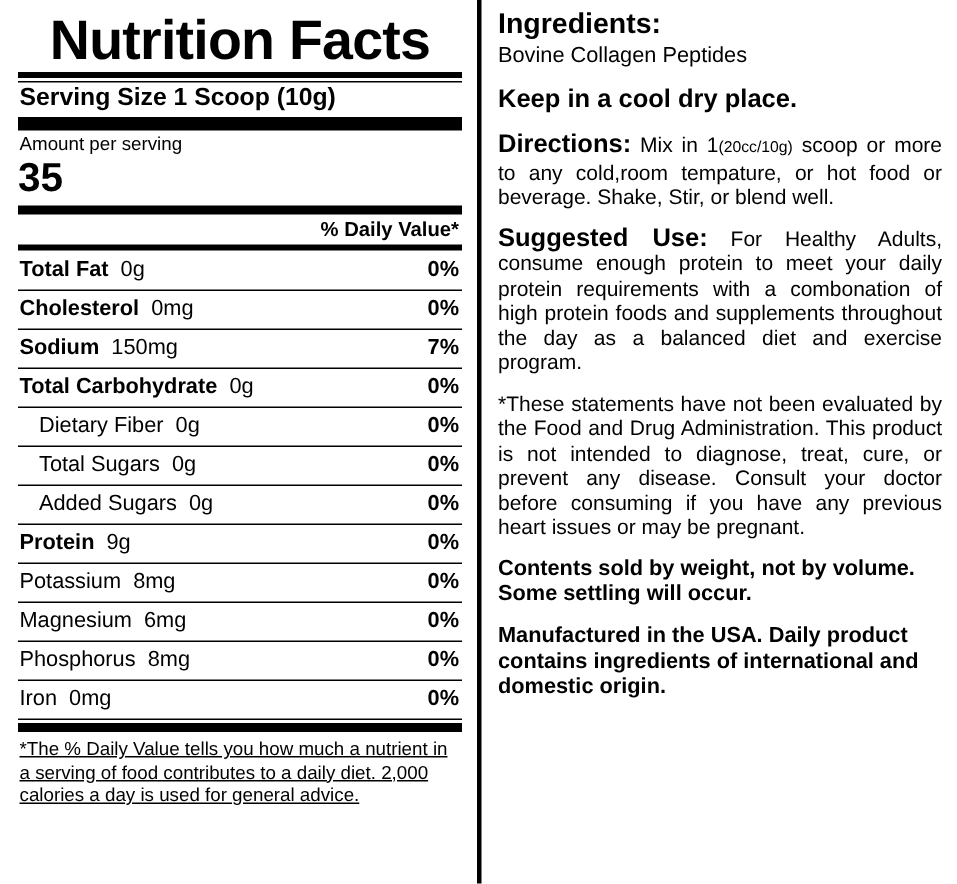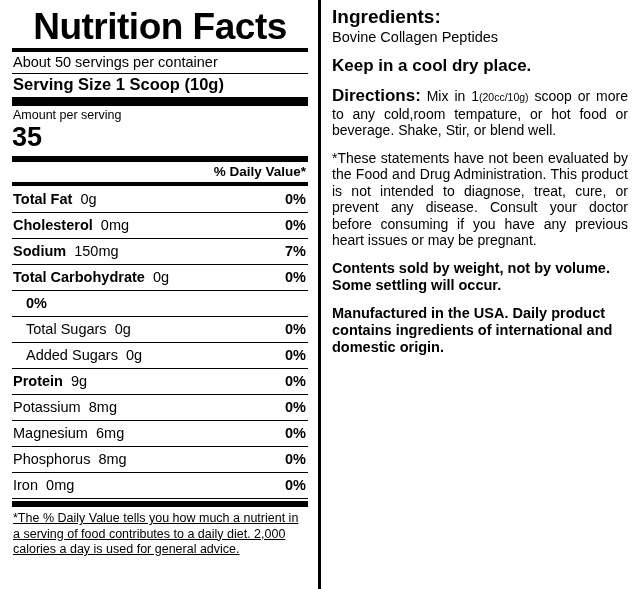--- a/index.html
+++ b/index.html
@@ -164,21 +164,20 @@
 <body>
 
 <div class="page">
 
   <div class="nf-panel">
     <div class="nf-box">
 
       <div class="nf-title">Nutrition Facts</div>
       <div class="rule-med"></div>
 
-      <div class="nf-servings">About 50 servings per container</div>
       <div class="rule-thin"></div>
 
       <div class="nf-serving-size">Serving Size 1 Scoop (10g)</div>
       <div class="rule-thick"></div>
 
       <div class="nf-amount">Amount per serving</div>
 
       <div class="cal-row">
         <span class="cal-value">35</span>
       </div>
@@ -202,20 +201,21 @@
             <span class="name"><b>Sodium</b>&nbsp;&nbsp;<span class="amt">150mg</span></span>
             <span class="pct">7%</span>
           </div>
           <div class="rule-thin"></div>
           <div class="nut-row">
             <span class="name"><b>Total Carbohydrate</b>&nbsp;&nbsp;<span class="amt">0g</span></span>
             <span class="pct">0%</span>
           </div>
           <div class="rule-thin"></div>
           <div class="nut-row indent">
+            <span class="name"><span>Dietary Fiber</span>&nbsp;&nbsp;<span class="amt">0g</span></span>
             <span class="pct">0%</span>
           </div>
           <div class="rule-thin"></div>
           <div class="nut-row indent">
             <span class="name"><span>Total Sugars</span>&nbsp;&nbsp;<span class="amt">0g</span></span>
             <span class="pct">0%</span>
           </div>
           <div class="rule-thin"></div>
           <div class="nut-row indent">
             <span class="name"><span>Added Sugars</span>&nbsp;&nbsp;<span class="amt">0g</span></span>
@@ -260,20 +260,23 @@
 
     <div class="info-head">Ingredients:</div>
     <div class="info-sub">Bovine Collagen Peptides</div>
 
     <div class="info-strong">Keep in a cool dry place.</div>
 
     <div class="info-para">
       <span class="lead">Directions:</span><span> Mix in 1</span><span class="tiny">(20cc/10g)</span><span> scoop or more to any cold,room tempature, or hot food or beverage. Shake, Stir, or blend well.</span>
     </div>
 
+    <div class="info-para">
+      <span class="lead">Suggested Use:</span><span> For Healthy Adults, consume enough protein to meet your daily protein requirements with a combonation of high protein foods and supplements throughout the day as a balanced diet and exercise program.</span>
+    </div>
 
     <div class="info-para">*These statements have not been evaluated by the Food and Drug Administration. This product is not intended to diagnose, treat, cure, or prevent any disease. Consult your doctor before consuming if you have any previous heart issues or may be pregnant.</div>
 
     <div class="info-bold-block">Contents sold by weight, not by volume. Some settling will occur.</div>
 
     <div class="info-bold-block">Manufactured in the USA. Daily product contains ingredients of international and domestic origin.</div>
   </div>
 
 </div>
 

